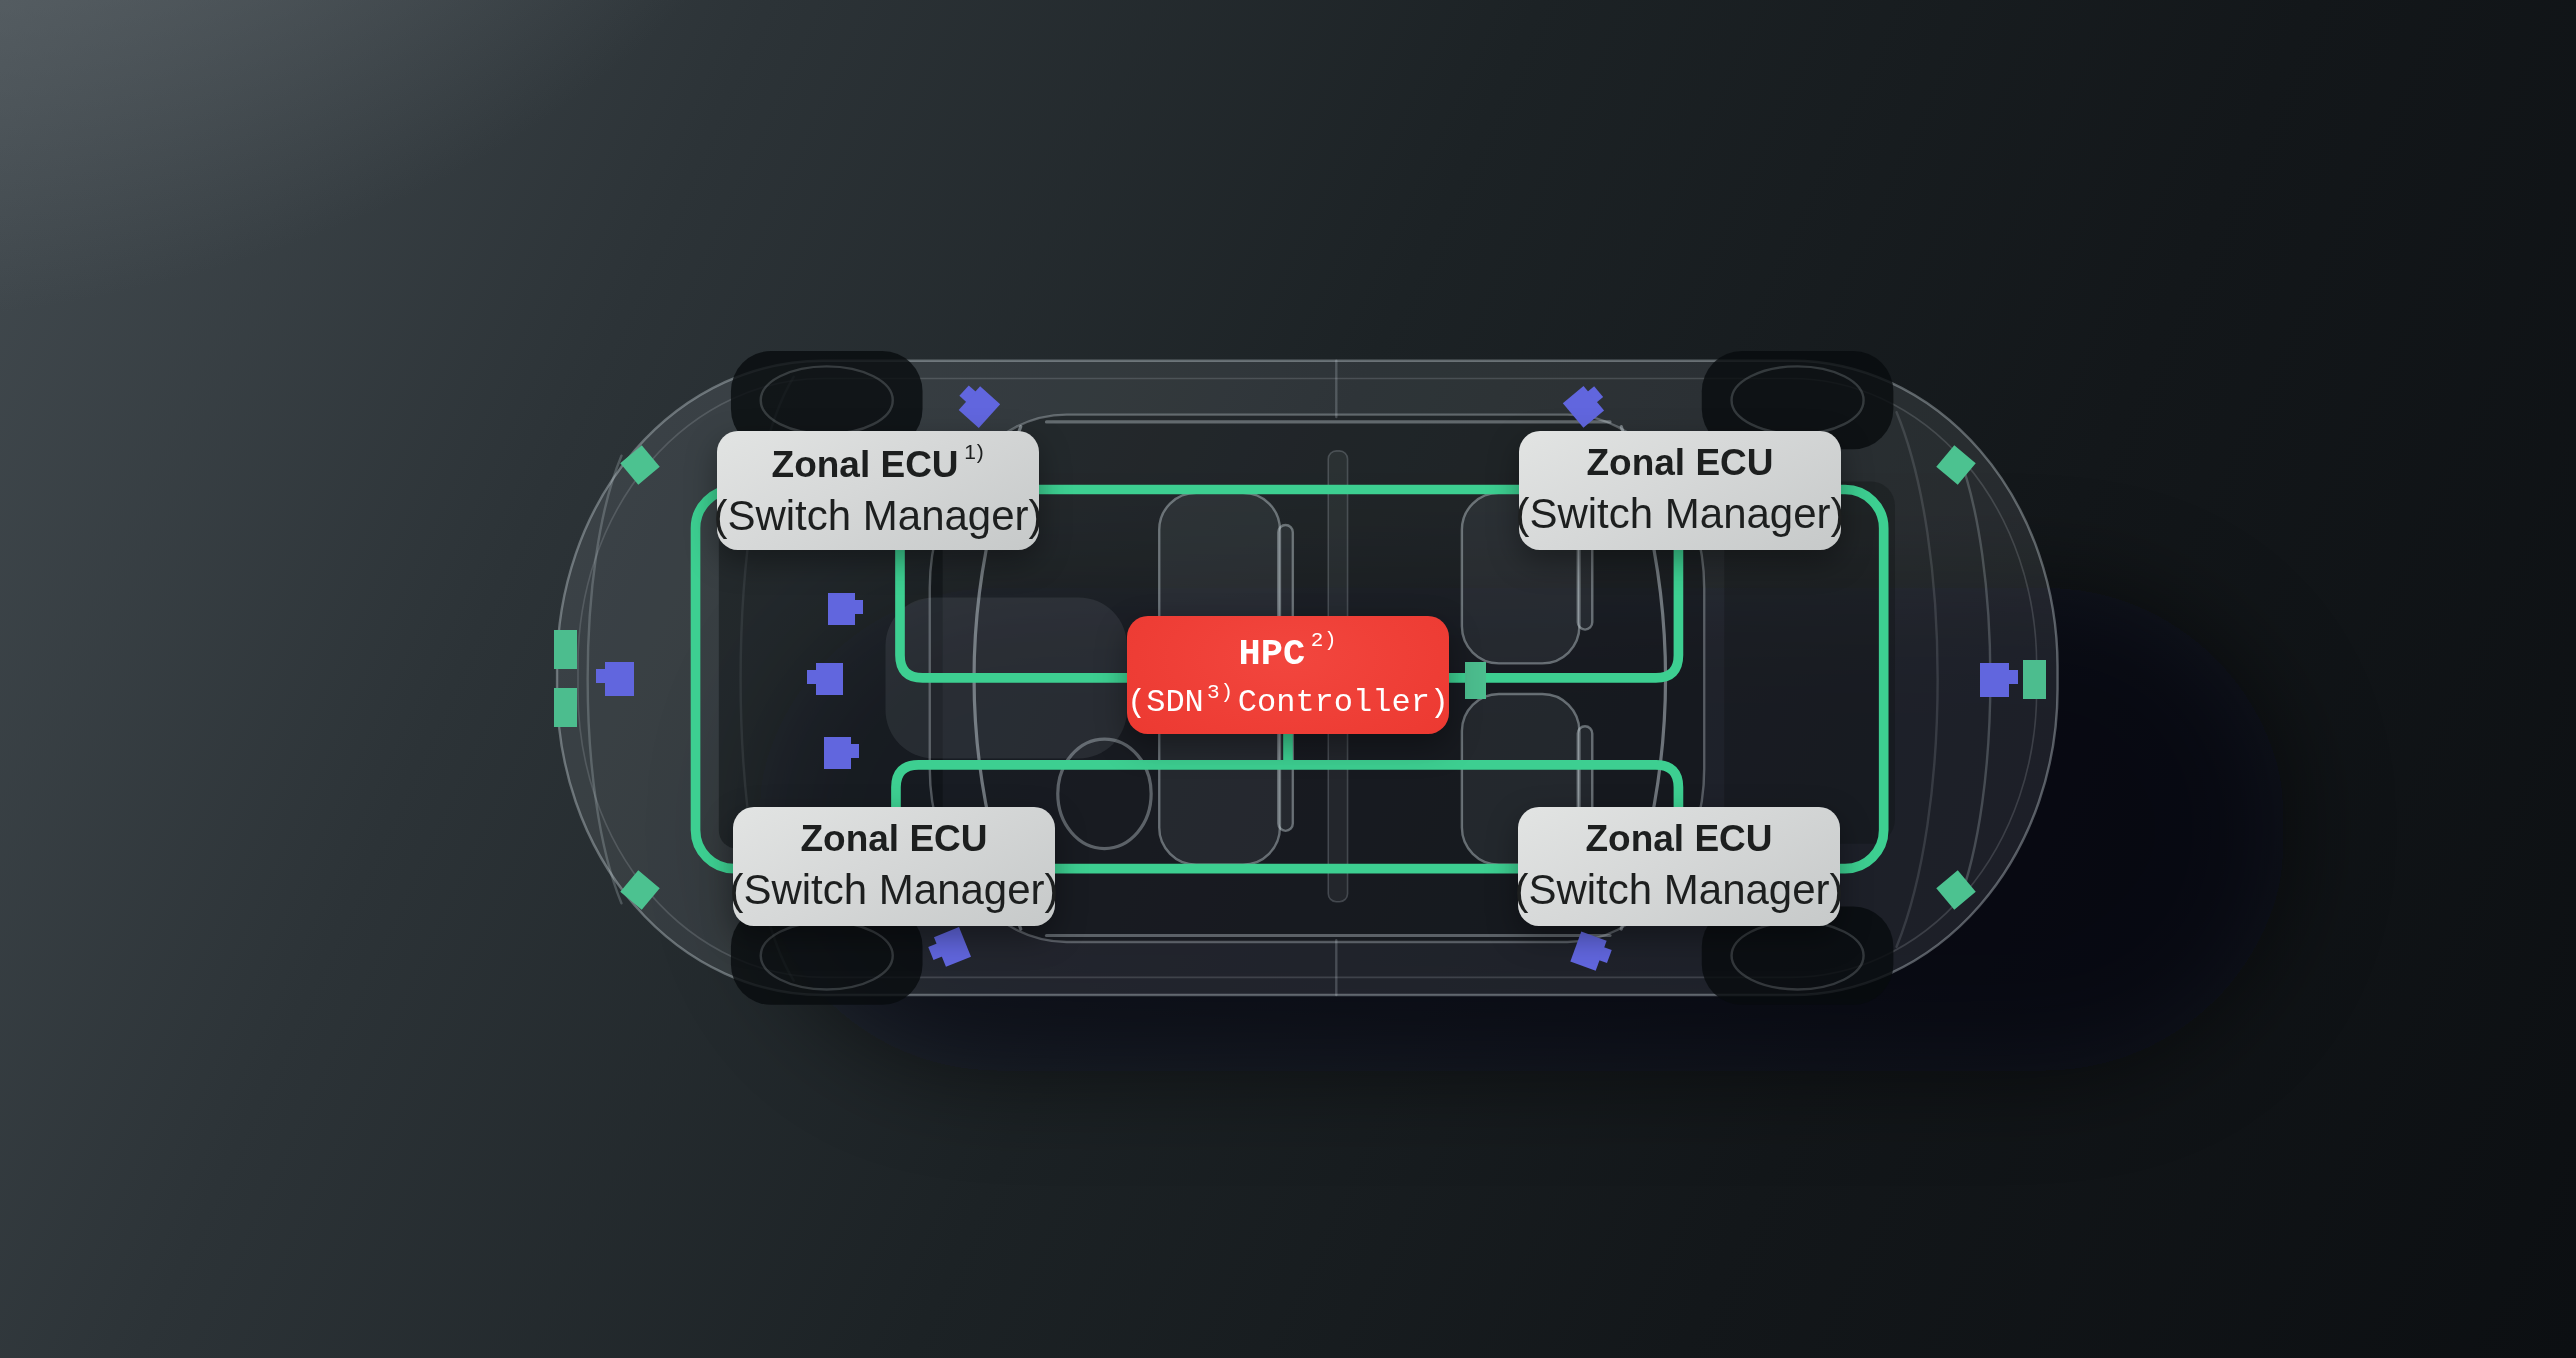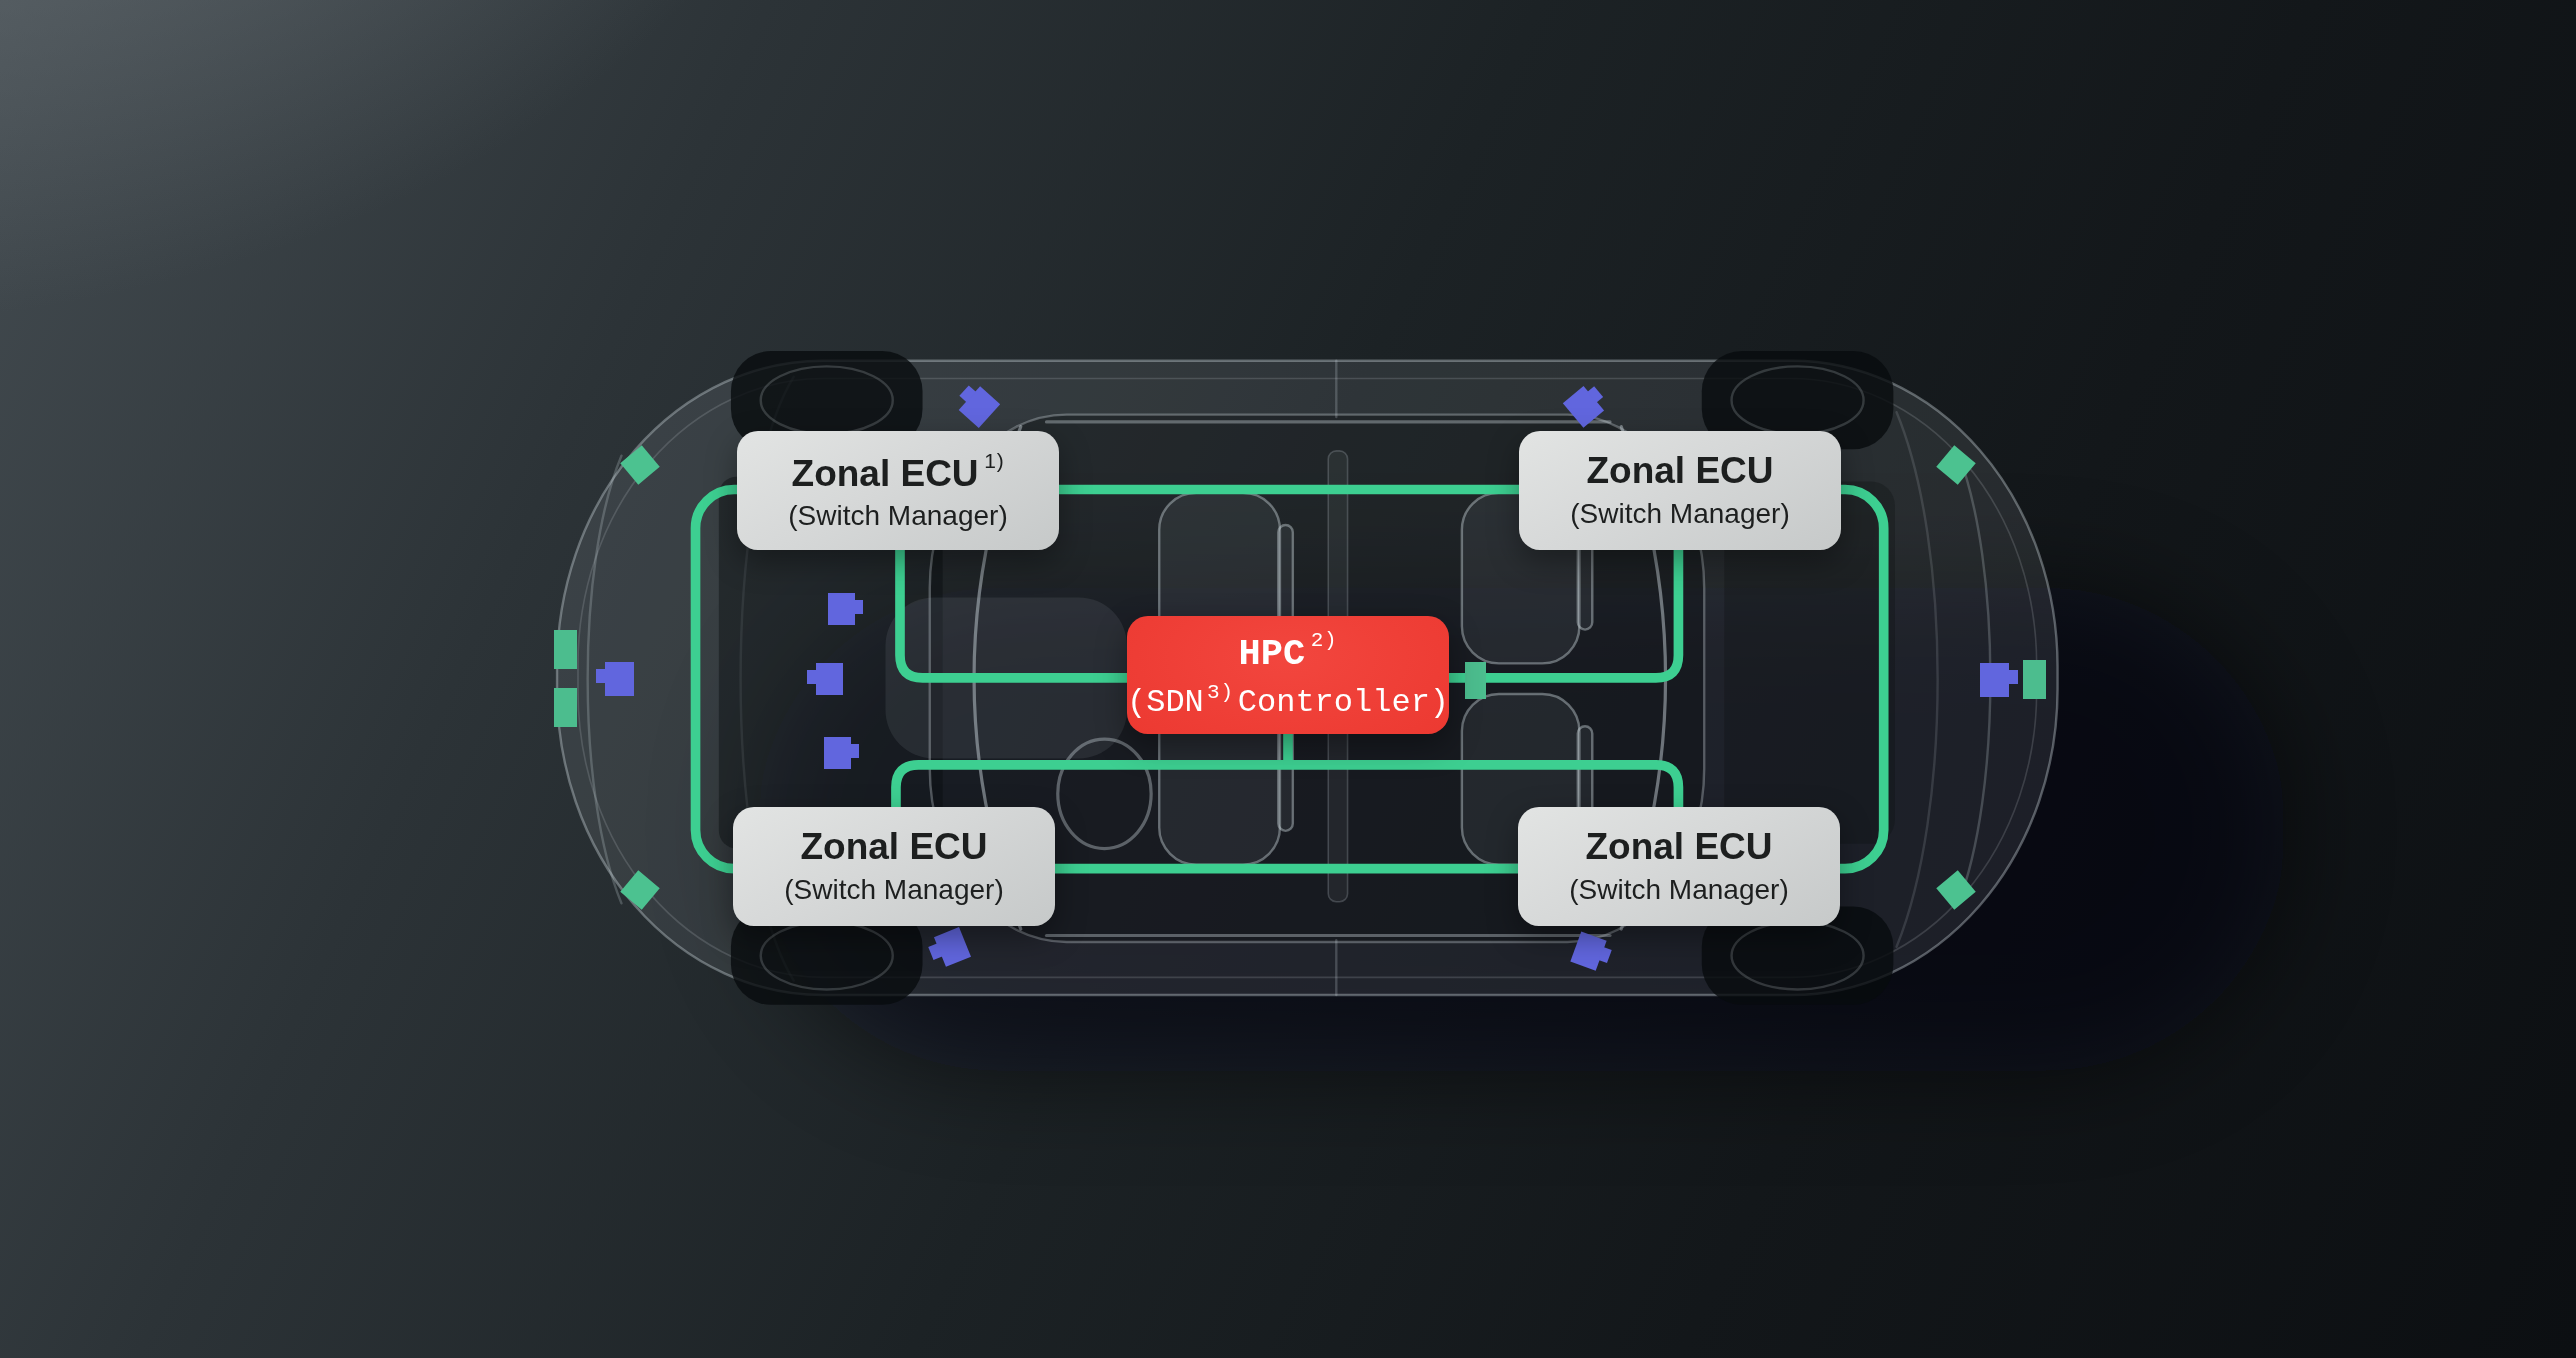--- a/index.html
+++ b/index.html
@@ -25,25 +25,25 @@
     background:linear-gradient(150deg,#e2e4e3 0%,#d6d8d8 45%,#c6c9c9 100%);
     color:#1d1f1f;
   }
   .node.hpc{
     width:322px;height:118px;
     background:radial-gradient(338px 177px at 50% 35%,#f2463e 0%,#ea342c 90%);
     color:#ffffff;
     font-family:Liberation Mono, monospace;
   }
   .node .l1{font-size:37px;font-weight:bold;white-space:nowrap;}
-  .node .l2{font-size:28px;font-weight:normal;white-space:nowrap;margin-top:4.8px;}
+  .node .l2{font-size:42px;font-weight:normal;white-space:nowrap;margin-top:4.8px;}
   .node.hpc .l2{font-size:32px;}
   .node sup.fn{font-size:21px;font-weight:normal;vertical-align:17.7px;letter-spacing:0.8px;margin-left:5.6px;}
   .node .l2 sup.fn{margin-left:3.2px;margin-right:4px;vertical-align:13px;}
-  .ecu-tl{left:737px;top:431px;}
+  .ecu-tl{left:717px;top:431px;}
   .ecu-tr{left:1519px;top:431px;}
   .ecu-bl{left:733px;top:807px;}
   .ecu-br{left:1518px;top:807px;}
   .hpc-box{left:1127px;top:616px;}
 
   
   .icon{position:absolute;z-index:2;}
   .gnode{width:22.5px;height:39px;background:#4cbd8e;}
   .diamond{width:28px;height:28px;background:#4cc290;}
   .plug .pbody{position:absolute;left:0;top:0;width:100%;height:100%;background:#6166de;}

